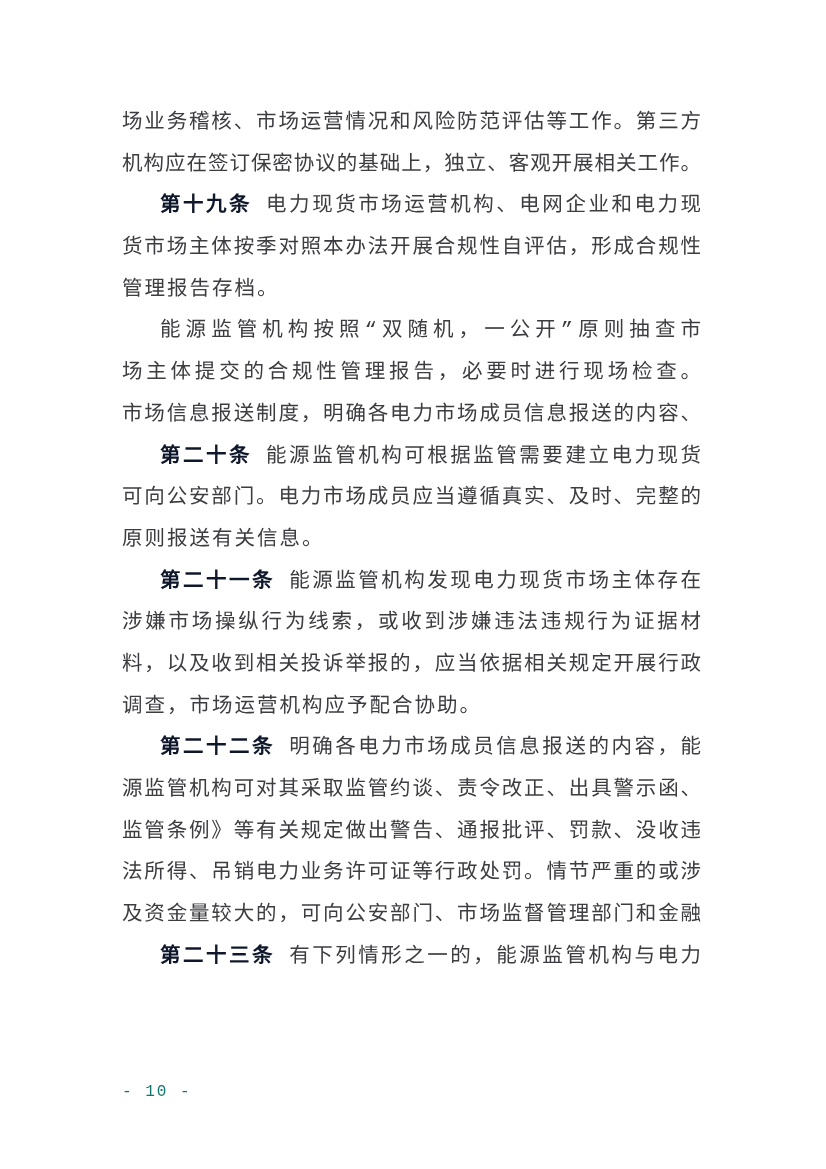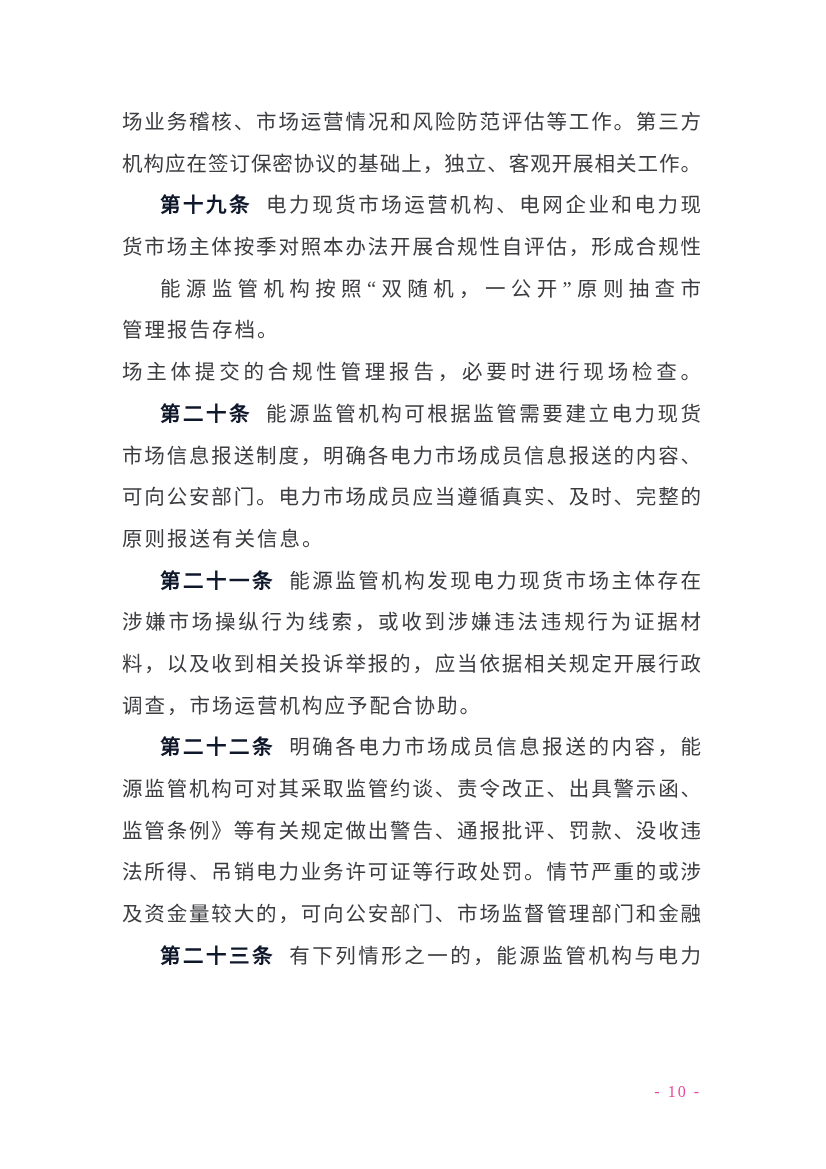--- a/index.html
+++ b/index.html
@@ -8,20 +8,21 @@
     height: 1169px;
     position: relative;
     background: #ffffff;
     font-family: "Liberation Serif", "DejaVu Serif", serif;
     overflow: hidden;
   }
   .page {
     position: absolute;
     inset: 0;
     background: #ffffff;
+    font-family: Liberation Mono, monospace;
   }
   .text-block {
     position: absolute;
     left: 122px;
     top: 102px;
     width: 579px;
     font-size: 20.5px;
     color: #3c3c41;
   }
   .line {
@@ -44,40 +45,40 @@
   .art {
     font-weight: 700;
     color: #0f172a;
     margin-right: 14px;
   }
   .footer {
     position: absolute;
     left: 122px;
     top: 1083px;
     width: 579px;
-    text-align: right;
+    text-align: left;
     font-size: 16px;
     letter-spacing: 2px;
-    color: #ec4899;
+    color: #0f766e;
   }
 </style>
 </head>
 <body>
 
 <div class="page" style="background: rgb(255, 255, 255);">
   <div class="text-block" style="color: rgb(60, 60, 65);">
       <div class="line fill"><span>场业务稽核、市场运营情况和风险防范评估等工作。第三方</span></div>
       <div class="line fill"><span>机构应在签订保密协议的基础上，独立、客观开展相关工作。</span></div>
       <div class="line indent fill"><span class="art">第十九条</span><span>电力现货市场运营机构、电网企业和电力现</span></div>
       <div class="line fill"><span>货市场主体按季对照本办法开展合规性自评估，形成合规性</span></div>
+      <div class="line nofill"><span>管理报告存档。</span></div>
       <div class="line indent fill"><span>能源监管机构按照“双随机，一公开”原则抽查市</span></div>
-      <div class="line nofill"><span>管理报告存档。</span></div>
       <div class="line fill"><span>场主体提交的合规性管理报告，必要时进行现场检查。</span></div>
+      <div class="line fill"><span>市场信息报送制度，明确各电力市场成员信息报送的内容、</span></div>
       <div class="line indent fill"><span class="art">第二十条</span><span>能源监管机构可根据监管需要建立电力现货</span></div>
-      <div class="line fill"><span>市场信息报送制度，明确各电力市场成员信息报送的内容、</span></div>
       <div class="line fill"><span>可向公安部门。电力市场成员应当遵循真实、及时、完整的</span></div>
       <div class="line nofill"><span>原则报送有关信息。</span></div>
       <div class="line indent fill"><span class="art">第二十一条</span><span>能源监管机构发现电力现货市场主体存在</span></div>
       <div class="line fill"><span>涉嫌市场操纵行为线索，或收到涉嫌违法违规行为证据材</span></div>
       <div class="line fill"><span>料，以及收到相关投诉举报的，应当依据相关规定开展行政</span></div>
       <div class="line nofill"><span>调查，市场运营机构应予配合协助。</span></div>
       <div class="line indent fill"><span class="art">第二十二条</span><span>明确各电力市场成员信息报送的内容，能</span></div>
       <div class="line fill"><span>源监管机构可对其采取监管约谈、责令改正、出具警示函、</span></div>
       <div class="line fill"><span>监管条例》等有关规定做出警告、通报批评、罚款、没收违</span></div>
       <div class="line fill"><span>法所得、吊销电力业务许可证等行政处罚。情节严重的或涉</span></div>

